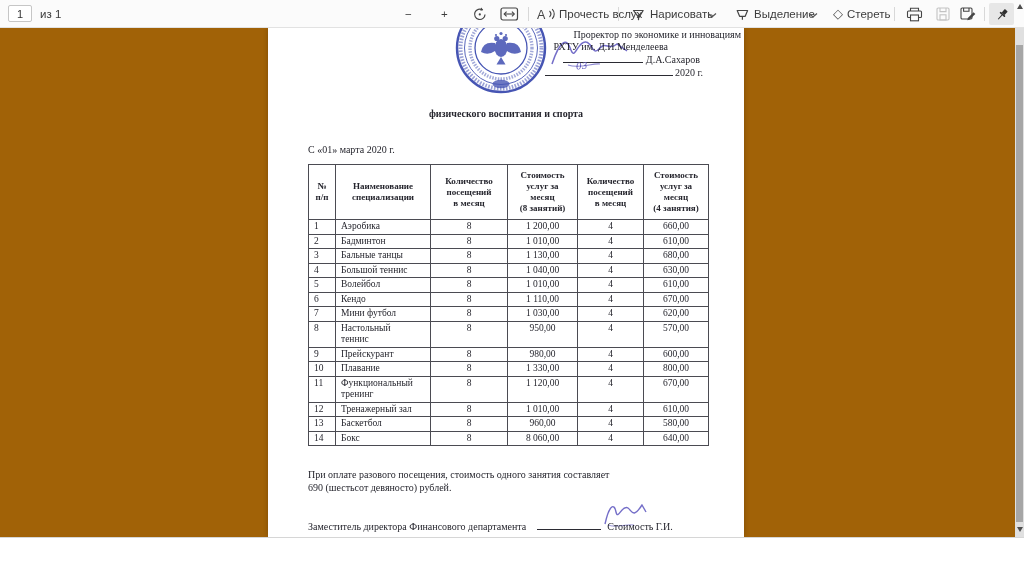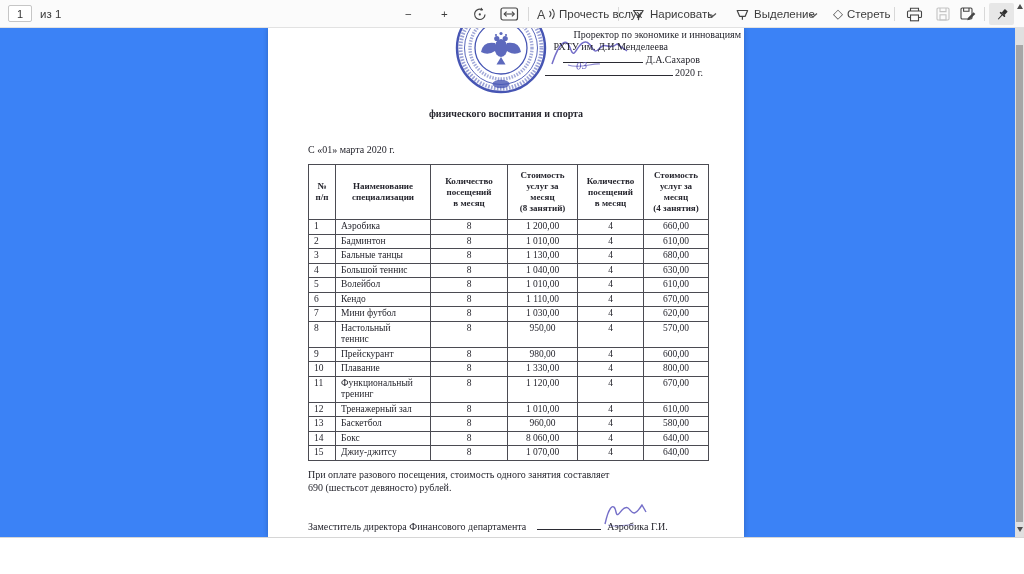--- a/index.html
+++ b/index.html
@@ -19,21 +19,21 @@
   .tbtn { cursor:default; }
   .glyph { font-size:15px; color:#4a4a4a; }
   .sep { position:absolute; top:7px; width:1px; height:14px; background:#d8d8d8; }
   svg.icon { vertical-align:middle; }
   .pin-btn { position:absolute; left:989px; top:3px; width:25px; height:22px;
              background:#e7e7e7; border-radius:2px; text-align:center; }
   .pin-btn svg { margin-top:4px; }
 
   
   .viewport { position:absolute; left:0; top:28px; width:1024px; height:509px;
-              background:#3b82f6; overflow:hidden; }
+              background:#a16207; overflow:hidden; }
   .bottom-strip { position:absolute; left:0; top:537px; width:1024px; height:37px;
                   background:#fff; border-top:1px solid #d6d6d6; }
 
   
   .scrollbar { position:absolute; right:0; top:0; width:9px; height:537px; z-index:6; }
   .sb-track { position:absolute; right:0; top:28px; width:9px; height:509px; background:#e0e0e0; }
   .sb-thumb { position:absolute; right:1px; top:45px; width:7px; height:477px; background:#a6a6a6; }
   .sb-up, .sb-down { position:absolute; right:1px; width:0; height:0; }
   .sb-up   { top:4px;  border-left:3.5px solid transparent; border-right:3.5px solid transparent; border-bottom:5px solid #4e4e4e; }
   .sb-down { top:527px; border-left:3.5px solid transparent; border-right:3.5px solid transparent; border-top:5px solid #4e4e4e; }
@@ -363,38 +363,30 @@
               <td class="c5">580,00</td>
             </tr>
             <tr>
               <td class="c0">14</td>
               <td class="c1">Бокс</td>
               <td class="c2">8</td>
               <td class="c3">8 060,00</td>
               <td class="c4">4</td>
               <td class="c5">640,00</td>
             </tr>
-            <tr>
-              <td class="c0">15</td>
-              <td class="c1">Джиу-джитсу</td>
-              <td class="c2">8</td>
-              <td class="c3">1 070,00</td>
-              <td class="c4">4</td>
-              <td class="c5">640,00</td>
-            </tr>
           </tbody>
       </table>
 
       <div class="abs doc-small" style="left:40px; top:441px;">При оплате разового посещения, стоимость одного занятия составляет</div>
       <div class="abs doc-small" style="left:40px; top:454px;text-align:center;">690 (шестьсот девяносто) рублей.</div>
 
       <div class="abs doc-small" style="left:40px; top:492px;">
         <span>Заместитель директора Финансового департамента</span>
         <span class="blank" style="width:64px; margin-left:8px; margin-right:4px;"></span>
-        <span>Аэробика Г.И.</span>
+        <span>Стоимость Г.И.</span>
       </div>
       <svg class="sig-svg" style="left:330px; top:472px;" width="54" height="28" viewBox="0 0 54 28">
         <path d="M7 24 C11 6 16 2 18 12 C20 21 24 4 30 8 C34 11 35 19 44 5 L48 12" fill="none" stroke="#5c55be" stroke-width="1.4" opacity="0.85"></path>
         <path d="M10 25 C18 28 28 24 36 25" fill="none" stroke="#5c55be" stroke-width="1" opacity="0.6"></path>
       </svg>
 
     </div>
   </div>
 
   <div class="scrollbar">

